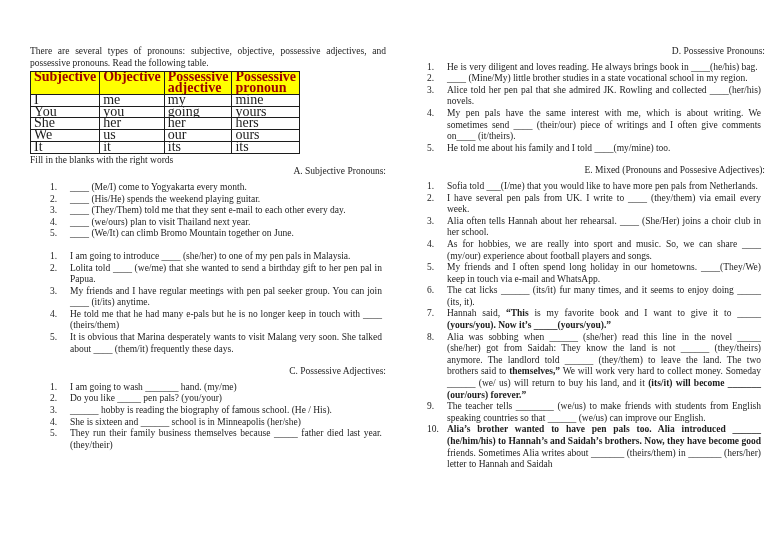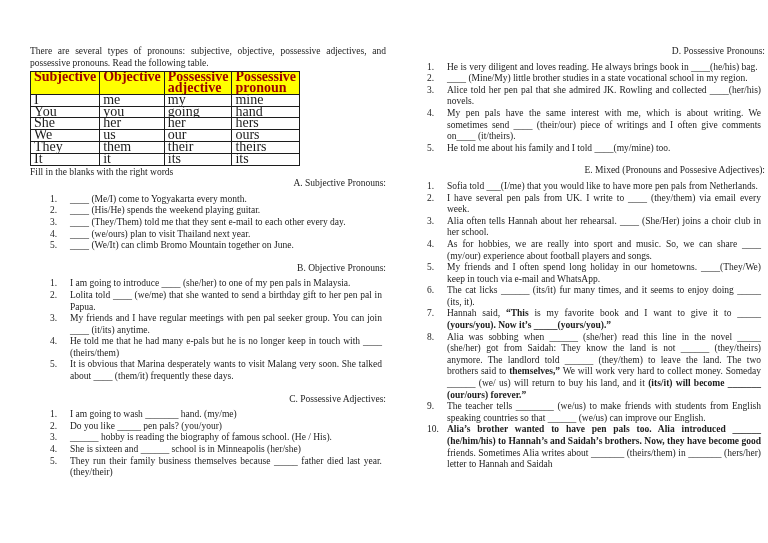--- a/index.html
+++ b/index.html
@@ -85,39 +85,33 @@
           <tr>
             <td class="c0">I</td>
             <td class="c1">me</td>
             <td class="c2">my</td>
             <td class="c3">mine</td>
           </tr>
           <tr>
             <td class="c0">You</td>
             <td class="c1">you</td>
             <td class="c2">going</td>
-            <td class="c3">hand</td>
+            <td class="c3">yours</td>
           </tr>
           <tr>
             <td class="c0">She</td>
             <td class="c1">her</td>
             <td class="c2">her</td>
             <td class="c3">hers</td>
           </tr>
           <tr>
             <td class="c0">We</td>
             <td class="c1">us</td>
             <td class="c2">our</td>
             <td class="c3">ours</td>
-          </tr>
-          <tr>
-            <td class="c0">They</td>
-            <td class="c1">them</td>
-            <td class="c2">their</td>
-            <td class="c3">theirs</td>
           </tr>
           <tr>
             <td class="c0">It</td>
             <td class="c1">it</td>
             <td class="c2">its</td>
             <td class="c3">its</td>
           </tr>
         </tbody>
     </table>
 
@@ -128,21 +122,20 @@
           <p class="sec-title">A. Subjective Pronouns:</p>
           <ol class="items">
             <li>____ (Me/I) come to Yogyakarta every month.</li>
             <li>____ (His/He) spends the weekend playing guitar.</li>
             <li>____ (They/Them) told me that they sent e-mail to each other every day.</li>
             <li>____ (we/ours) plan to visit Thailand next year.</li>
             <li>____ (We/It) can climb Bromo Mountain together on June.</li>
           </ol>
         </div>
         <div class="section">
-          <p class="sec-title">B. Objective Pronouns:</p>
           <ol class="items">
             <li>I am going to introduce ____ (she/her) to one of my pen pals in Malaysia.</li>
             <li>Lolita told ____ (we/me) that she wanted to send a birthday gift to her pen pal in Papua.</li>
             <li>My friends and I have regular meetings with pen pal seeker group. You can join ____ (it/its) anytime.</li>
             <li>He told me that he had many e-pals but he is no longer keep in touch with ____ (theirs/them)</li>
             <li>It is obvious that Marina desperately wants to visit Malang very soon. She talked about ____ (them/it) frequently these days.</li>
           </ol>
         </div>
         <div class="section">
           <p class="sec-title">C. Possessive Adjectives:</p>

